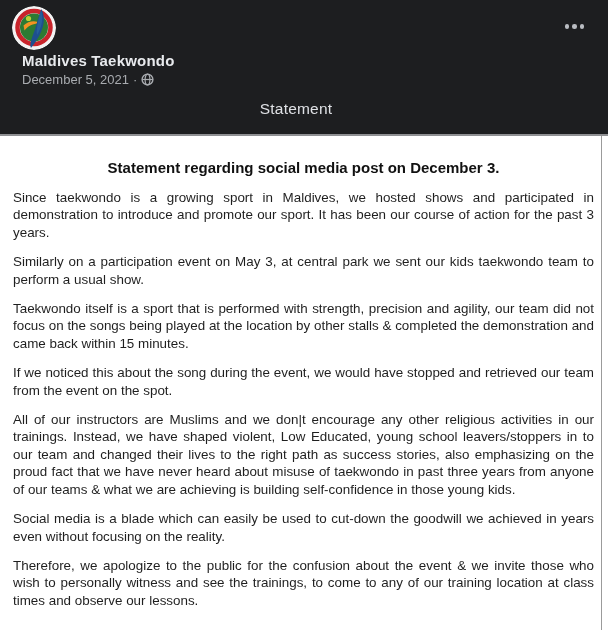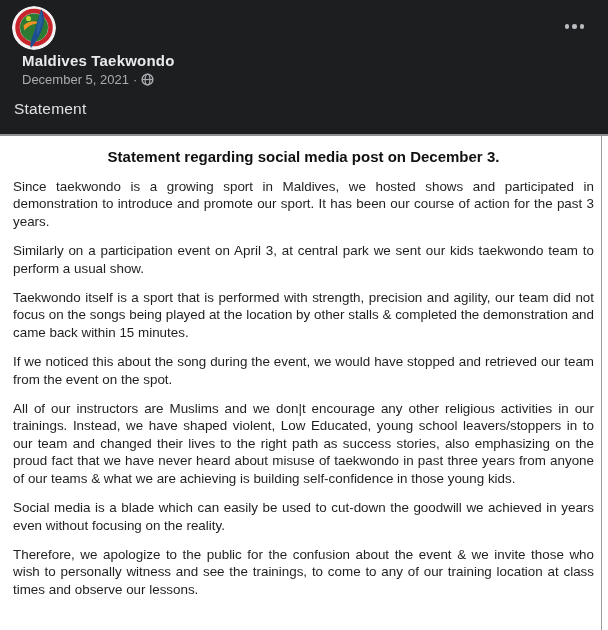--- a/index.html
+++ b/index.html
@@ -71,20 +71,21 @@
   }
   .menu-dots .dot{
     width:4.5px;height:4.5px;border-radius:50%;
     background:var(--dots);
   }
   .caption{
     color:var(--caption-text);
     font-size:15.5px;
     padding:9px 30px 14px 14px;
     letter-spacing:.2px;
+    text-align:center;
   }
   
   .document{
     background:var(--doc-bg);
     width:608px;
     height:538px;
     position:relative;
     padding:9px 14px 0 13px;
     border-top:2px solid #8f9093;
     color:var(--doc-text);
@@ -93,21 +94,21 @@
     position:absolute;
     top:0;right:6px;
     width:1px;height:498px;
     background:var(--doc-edge);
   }
   .doc-title{
     text-align:center;
     font-size:15px;
     font-weight:bold;
     color:#111;
-    margin:3px 0 13px 0;
+    margin:14px 0 13px 0;
   }
   .doc-body .doc-para{
     font-size:13.4px;
     line-height:17.4px;
     text-align:justify;
     margin-bottom:12px;
     color:var(--doc-text);
     margin-top:8px;
   }
 </style>
@@ -152,20 +153,20 @@
   </div>
 
   <div class="caption">Statement</div>
 </div>
 
 <div class="document">
   <div class="doc-right-edge"></div>
   <h1 class="doc-title">Statement regarding social media post on December 3.</h1>
   <div class="doc-body">
       <p class="doc-para">Since taekwondo is a growing sport in Maldives, we hosted shows and participated in demonstration to introduce and promote our sport. It has been our course of action for the past 3 years.</p>
-      <p class="doc-para">Similarly on a participation event on April 3, at central park we sent our kids taekwondo team to perform a usual show.</p>
+      <p class="doc-para">Similarly on a participation event on May 3, at central park we sent our kids taekwondo team to perform a usual show.</p>
       <p class="doc-para">Taekwondo itself is a sport that is performed with strength, precision and agility, our team did not focus on the songs being played at the location by other stalls &amp; completed the demonstration and came back within 15 minutes.</p>
       <p class="doc-para">If we noticed this about the song during the event, we would have stopped and retrieved our team from the event on the spot.</p>
       <p class="doc-para">All of our instructors are Muslims and we don|t encourage any other religious activities in our trainings. Instead, we have shaped violent, Low Educated, young school leavers/stoppers in to our team and changed their lives to the right path as success stories, also emphasizing on the proud fact that we have never heard about misuse of taekwondo in past three years from anyone of our teams &amp; what we are achieving is building self-confidence in those young kids.</p>
       <p class="doc-para">Social media is a blade which can easily be used to cut-down the goodwill we achieved in years even without focusing on the reality.</p>
       <p class="doc-para">Therefore, we apologize to the public for the confusion about the event &amp; we invite those who wish to personally witness and see the trainings, to come to any of our training location at class times and observe our lessons.</p>
     </div>
 </div>
 
 </body></html>

